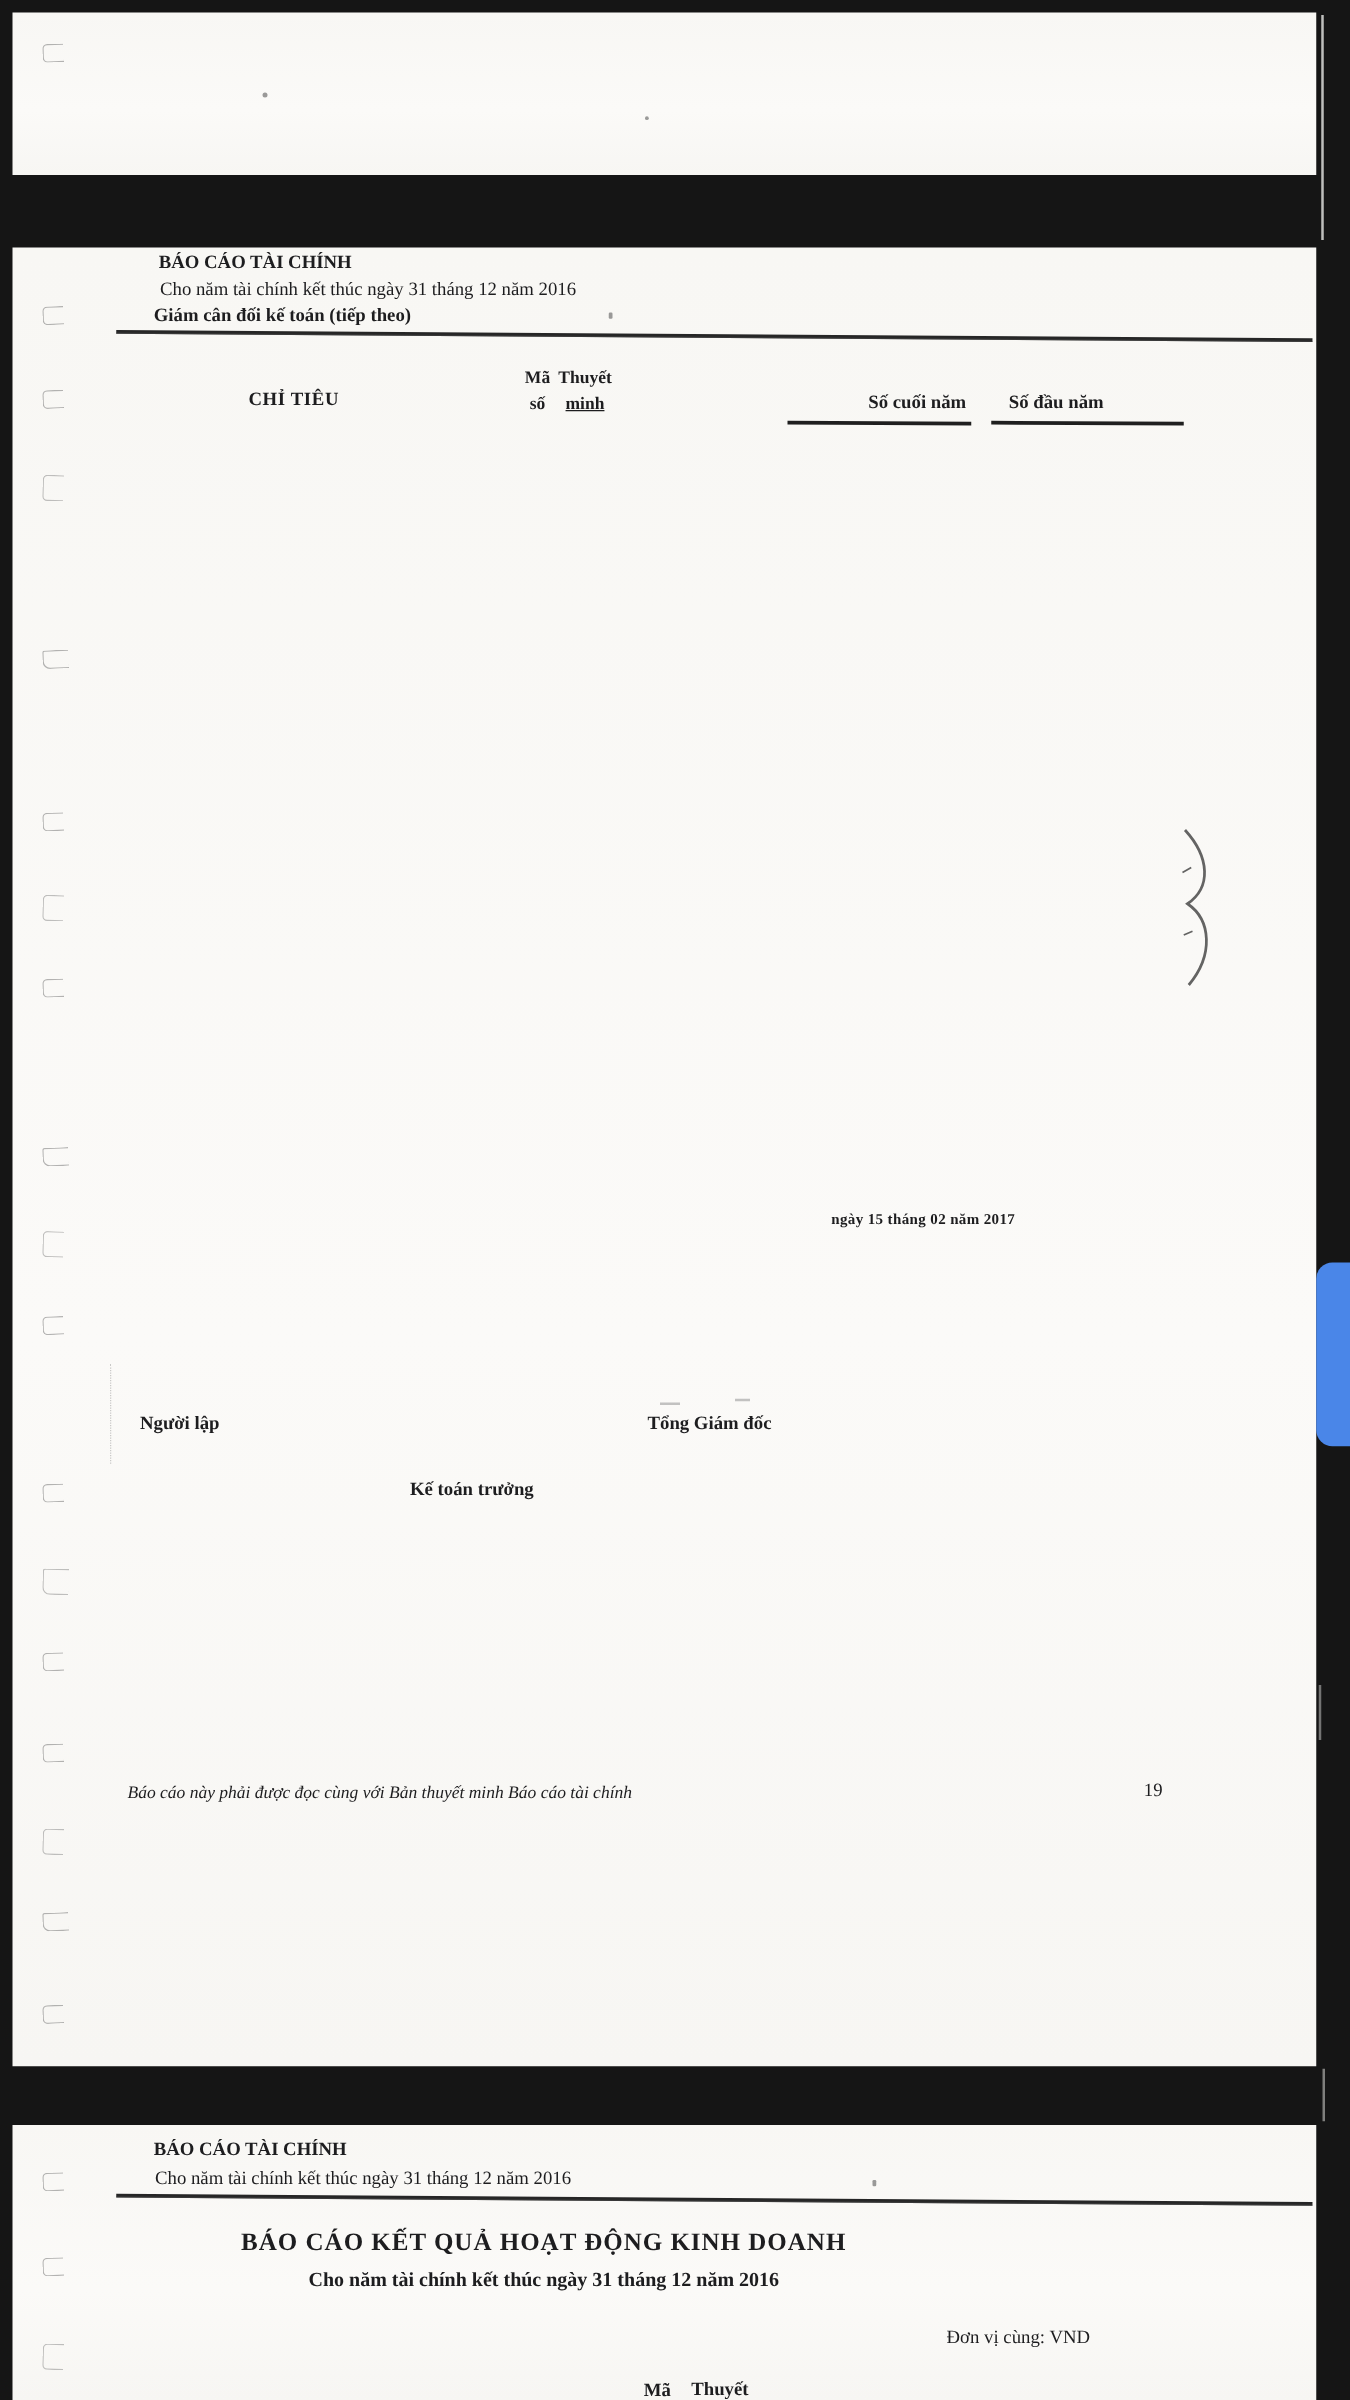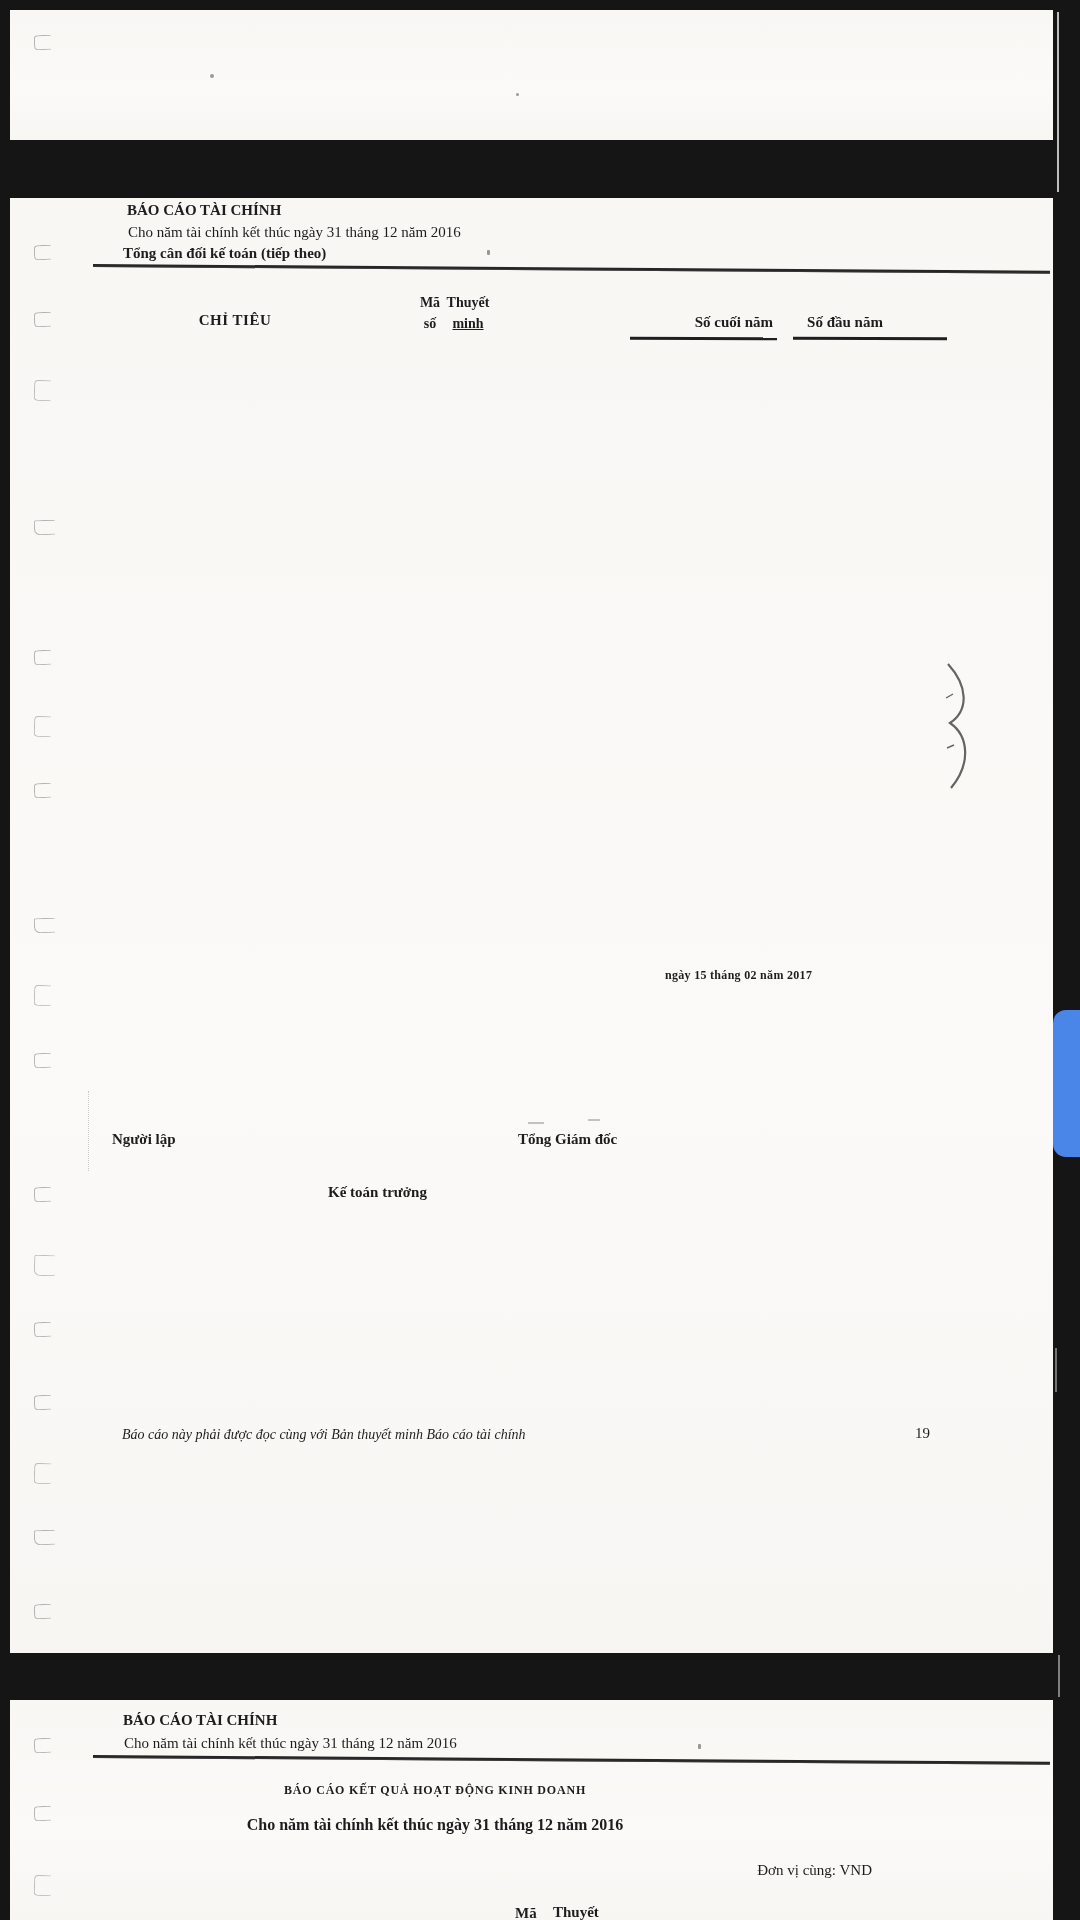--- a/index.html
+++ b/index.html
@@ -50,21 +50,21 @@
 
 <div class="page" id="page1">
   <div class="speck" style="left:200px;top:64px;"></div>
   <div class="speck" style="left:506px;top:83px;width:3px;height:3px;"></div>
 <i class="bm" style="top: 25px;"></i>
   </div>
 
 <div class="page" id="page2">
   <div class="abs t15 b" style="left:117px;top:4px;">BÁO CÁO TÀI CHÍNH</div>
   <div class="abs t15" style="left:118px;top:26px;">Cho năm tài chính kết thúc ngày 31 tháng 12 năm 2016</div>
-  <div class="abs t15 b" style="left:113px;top:47px;">Tổng cân đối kế toán (tiếp theo)</div>
+  <div class="abs t15 b" style="left:113px;top:47px;">Giám cân đối kế toán (tiếp theo)</div>
   <div class="rule" style="left:83px;top:66px;width:957px;"></div>
   <div class="speck" style="left:477px;top:52px;width:3px;height:5px;border-radius:1px;"></div>
 
   <div class="abs t15 b" style="left:175px;top:114px;width:100px;text-align:center;letter-spacing:.5px;">CHỈ TIÊU</div>
   <div class="abs t14 b" style="left:400px;top:97px;width:40px;text-align:center;">Mã</div>
   <div class="abs t14 b" style="left:400px;top:118px;width:40px;text-align:center;">số</div>
   <div class="abs t14 b" style="left:426px;top:97px;width:64px;text-align:center;">Thuyết</div>
   <div class="abs t14 b" style="left:426px;top:118px;width:64px;text-align:center;text-decoration:underline;">minh</div>
   <div class="abs t15 b" style="left:563px;top:116px;width:200px;text-align:right;">Số cuối năm</div>
   <div class="abs t15 b" style="left:735px;top:116px;width:200px;text-align:center;">Số đầu năm</div>
@@ -80,21 +80,21 @@
 
   <div class="abs b" style="left:655px;top:770px;font-size:12px;letter-spacing:.3px;">ngày 15 tháng 02 năm 2017</div>
 
   <div class="dotline" style="left:78px;top:893px;height:80px;"></div>
   <div class="sigdash" style="left:518px;top:924px;width:16px;"></div>
   <div class="sigdash" style="left:578px;top:921px;width:12px;"></div>
   <div class="abs t15 b" style="left:102px;top:933px;">Người lập</div>
   <div class="abs t15 b" style="left:318px;top:986px;font-family:Liberation Serif, serif;">Kế toán trưởng</div>
   <div class="abs t15 b" style="left:508px;top:933px;">Tổng Giám đốc</div>
 
-  <div class="abs t14 it" style="left:92px;top:1229px;margin-left:20px;">Báo cáo này phải được đọc cùng với Bản thuyết minh Báo cáo tài chính</div>
+  <div class="abs t14 it" style="left:92px;top:1229px;">Báo cáo này phải được đọc cùng với Bản thuyết minh Báo cáo tài chính</div>
   <div class="abs t15" style="left:905px;top:1227px;">19</div>
 <i class="bm" style="top: 47px;"></i>
     <i class="bm" style="top: 114px;"></i>
     <i class="bm" style="top: 182px;"></i>
     <i class="bm" style="top: 322px;"></i>
     <i class="bm" style="top: 452px;"></i>
     <i class="bm" style="top: 518px;"></i>
     <i class="bm" style="top: 585px;"></i>
     <i class="bm" style="top: 720px;"></i>
     <i class="bm" style="top: 787px;"></i>
@@ -107,21 +107,21 @@
     <i class="bm" style="top: 1332px;"></i>
     <i class="bm" style="top: 1406px;"></i>
   </div>
 
 <div class="page" id="page3">
   <div class="abs t15 b" style="left:113px;top:12px;">BÁO CÁO TÀI CHÍNH</div>
   <div class="abs t15" style="left:114px;top:35px;">Cho năm tài chính kết thúc ngày 31 tháng 12 năm 2016</div>
   <div class="rule" style="left:83px;top:55px;width:957px;"></div>
   <div class="speck" style="left:688px;top:44px;width:3px;height:5px;border-radius:1px;"></div>
 
-  <div class="abs b" style="left:135px;top:83px;width:580px;text-align:center;font-size:12px;letter-spacing:.8px;">BÁO CÁO KẾT QUẢ HOẠT ĐỘNG KINH DOANH</div>
+  <div class="abs b" style="left:135px;top:83px;width:580px;text-align:center;font-size:20px;letter-spacing:.8px;">BÁO CÁO KẾT QUẢ HOẠT ĐỘNG KINH DOANH</div>
   <div class="abs b" style="left:135px;top:116px;width:580px;text-align:center;font-size:16px;">Cho năm tài chính kết thúc ngày 31 tháng 12 năm 2016</div>
 
   <div class="abs t15" style="left:662px;top:162px;width:200px;text-align:right;">Đơn vị cùng: VND</div>
 
   <div class="abs t15 b" style="left:505px;top:205px;">Mã</div>
   <div class="abs t15 b" style="left:543px;top:204px;">Thuyết</div>
 <i class="bm" style="top: 38px;"></i>
     <i class="bm" style="top: 106px;"></i>
     <i class="bm" style="top: 175px;"></i>
   </div>

